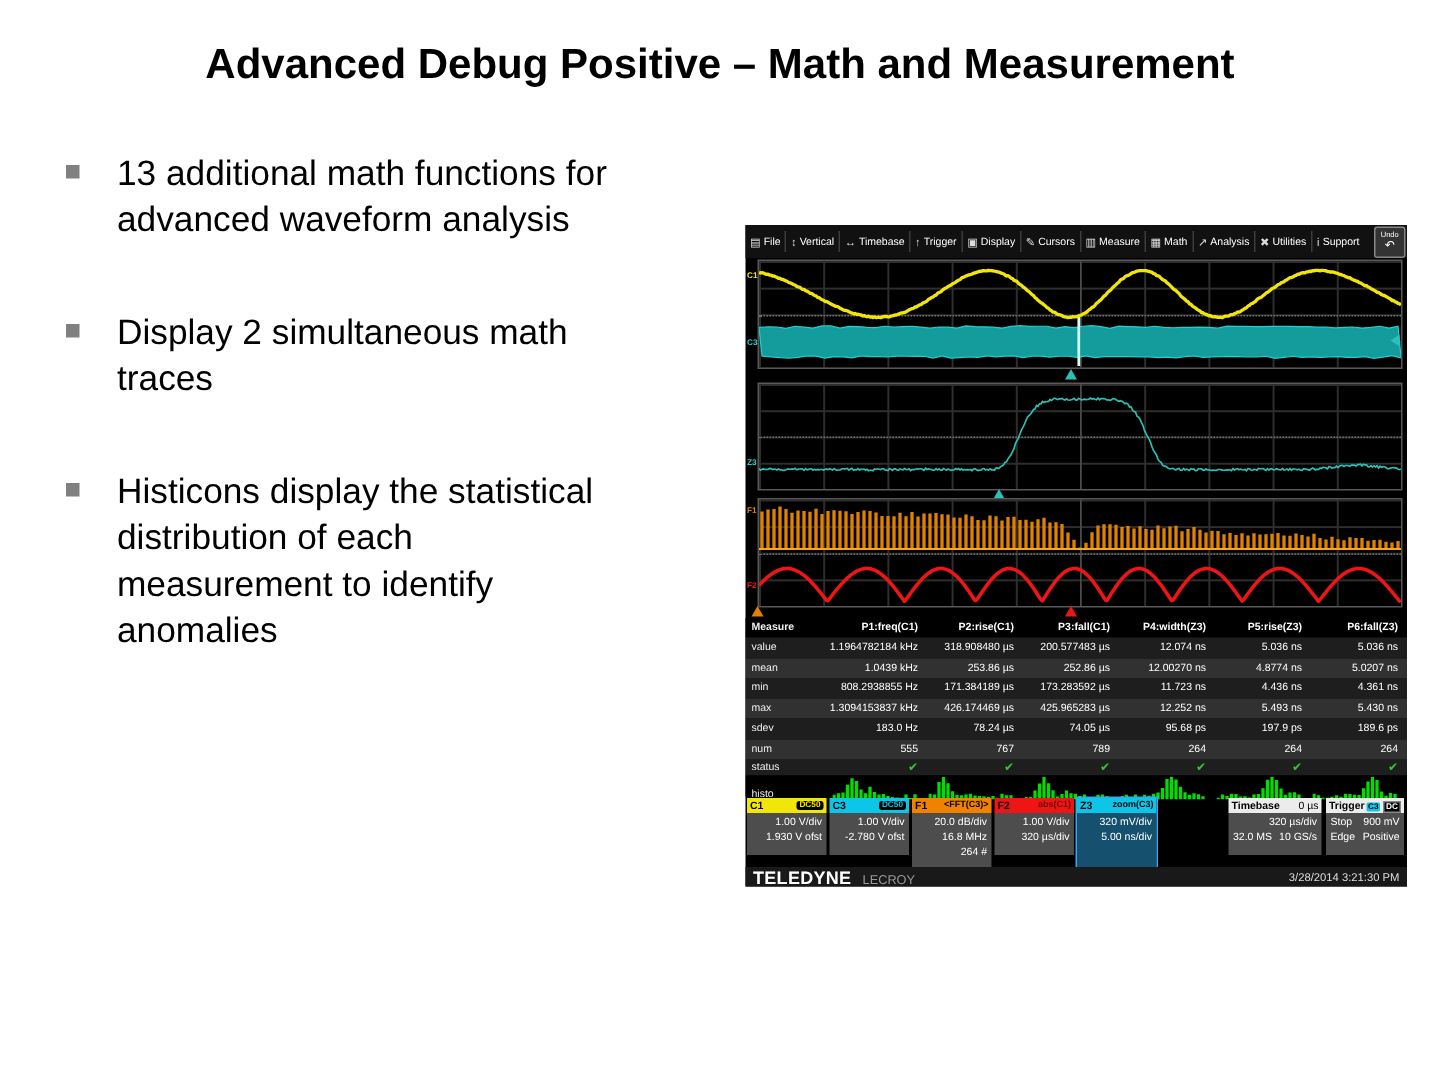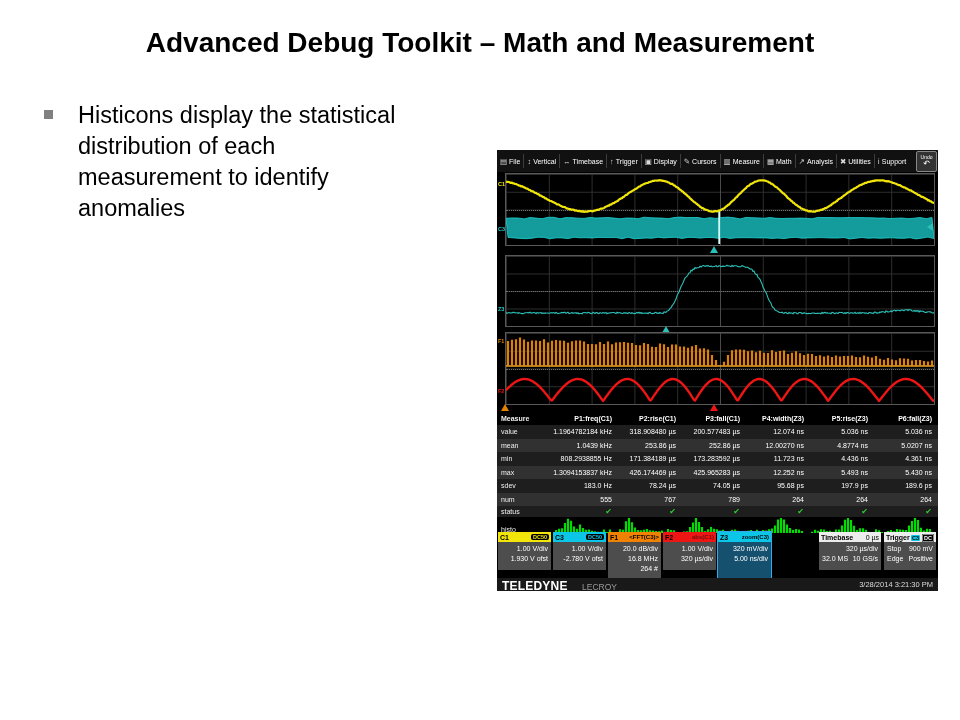--- a/index.html
+++ b/index.html
@@ -63,29 +63,39 @@
   .tbox{position:absolute;top:382px;font-size:7px;color:#fff;}
   .thead{height:10px;background:#ececec;color:#000;display:flex;align-items:center;justify-content:space-between;padding:0 2px;white-space:nowrap;}
   .tbody{background:#4d4d4d;padding:2px 3px;line-height:10px;}
   .trow{display:flex;justify-content:space-between;}
   .badge-c3{background:#0cc6e8;color:#000;font-size:5.5px;padding:0 1px;border-radius:1px;font-weight:bold;}
   .badge-dc{background:#000;color:#fff;font-size:5.5px;padding:0 1px;border:1px solid #888;border-radius:1px;font-weight:bold;}
 
   .scope-footer{position:absolute;left:0;top:428px;width:441px;height:13px;background:#191919;
     display:flex;align-items:center;justify-content:space-between;padding:0 5px;box-sizing:border-box;}
   .brand1{color:#fff;font-weight:bold;font-size:12px;letter-spacing:0.2px;}
-  .brand2{color:#999;font-size:8.5px;margin-left:10px;}
+  .brand2{color:#999;font-size:8.5px;margin-left:3px;}
   .stamp{color:#ddd;font-size:7.5px;}
 </style>
 </head>
 <body>
 
-<div class="slide-title">Advanced Debug Toolkit – Math and Measurement</div>
+<div class="slide-title">Advanced Debug Positive – Math and Measurement</div>
 
 <ul class="bullets">
+  <li>
+    <span class="bullet-sq"></span>
+    <span class="bullet-text">13 additional math functions for
+advanced waveform analysis</span>
+  </li>
+  <li>
+    <span class="bullet-sq"></span>
+    <span class="bullet-text">Display 2 simultaneous math
+traces</span>
+  </li>
   <li>
     <span class="bullet-sq"></span>
     <span class="bullet-text">Histicons display the statistical
 distribution of each
 measurement to identify
 anomalies</span>
   </li>
 </ul>
 
 <div class="scope">

